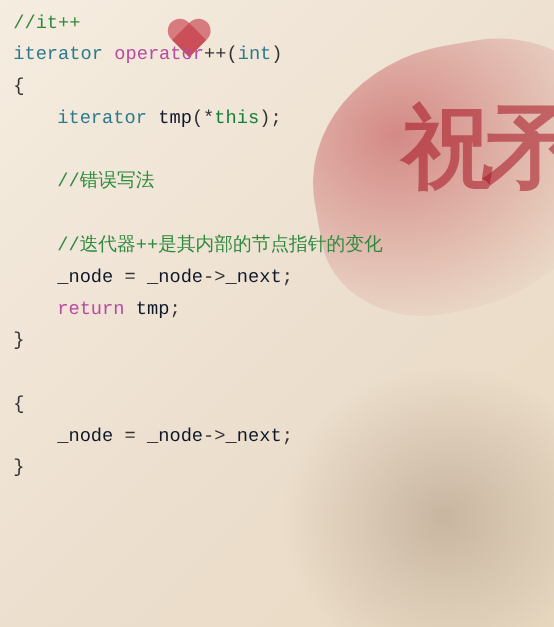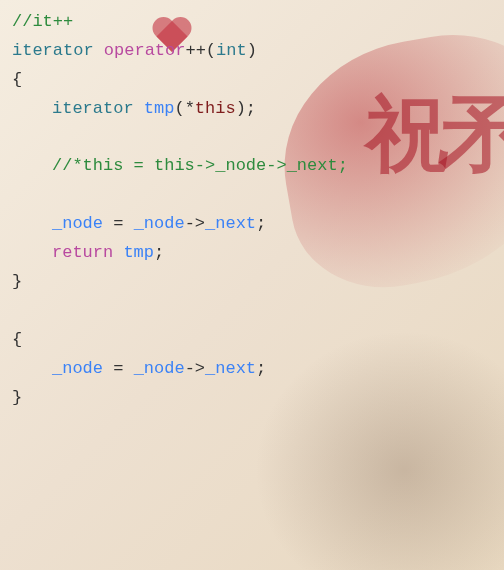--- a/index.html
+++ b/index.html
@@ -61,44 +61,45 @@
       width: 300px;
       height: 280px;
       background: radial-gradient(ellipse, rgba(100,70,50,0.25), transparent 70%);
       z-index: 0;
     }
     .code-container { position: relative; z-index: 1; }
     .line { white-space: pre; }
     .comment { color: #2e8b3e; margin-top: 35px; }
     .type { color: #2c7a8d; text-align: right; }
     .keyword { color: #b84aa0; margin-top: 41px; }
-    .keyword-this { color: #7f1d1d; }
+    .keyword-this { color: #15803d; }
     .operator { color: #333; }
     .paren { color: #333; }
     .brace { color: #333; }
-    .ident { color: #3b82f6; }
+    .ident { color: #0f172a; }
     .semicolon { color: #333; }
     .indent1 { padding-left: 40px; }
   </style>
 </head>
 <body>
 
 <div class="bg-shadow"></div>
 <div class="bg-decoration"></div>
 <div class="bg-heart"></div>
 <div class="bg-calligraphy">祝矛</div>
 
 <div class="code-container" id="code-root">
     <div class="line"><span class="comment">//it++</span></div>
     <div class="line"><span class="type">iterator</span><span> </span><span class="keyword">operator</span><span class="operator">++</span><span class="paren">(</span><span class="type">int</span><span class="paren">)</span></div>
     <div class="line"><span class="brace">{</span></div>
     <div class="line indent1"><span class="type">iterator</span><span> </span><span class="ident">tmp</span><span class="paren">(</span><span class="operator">*</span><span class="keyword-this">this</span><span class="paren">)</span><span class="semicolon">;</span></div>
     <div class="line indent1">&nbsp;</div>
-    <div class="line indent1"><span class="comment">//*this = this-&gt;_node-&gt;_next;</span></div>
+    <div class="line indent1"><span class="comment">//错误写法</span></div>
     <div class="line indent1">&nbsp;</div>
+    <div class="line indent1"><span class="comment">//迭代器++是其内部的节点指针的变化</span></div>
     <div class="line indent1"><span class="ident">_node</span><span> </span><span class="operator">=</span><span> </span><span class="ident">_node</span><span class="operator">-&gt;</span><span class="ident">_next</span><span class="semicolon">;</span></div>
     <div class="line indent1"><span class="keyword">return</span><span> </span><span class="ident">tmp</span><span class="semicolon">;</span></div>
     <div class="line"><span class="brace">}</span></div>
     <div class="line">&nbsp;</div>
     <div class="line"><span class="brace">{</span></div>
     <div class="line indent1"><span class="ident">_node</span><span> </span><span class="operator">=</span><span> </span><span class="ident">_node</span><span class="operator">-&gt;</span><span class="ident">_next</span><span class="semicolon">;</span></div>
     <div class="line"><span class="brace">}</span></div>
   </div>
 
 </body></html>

